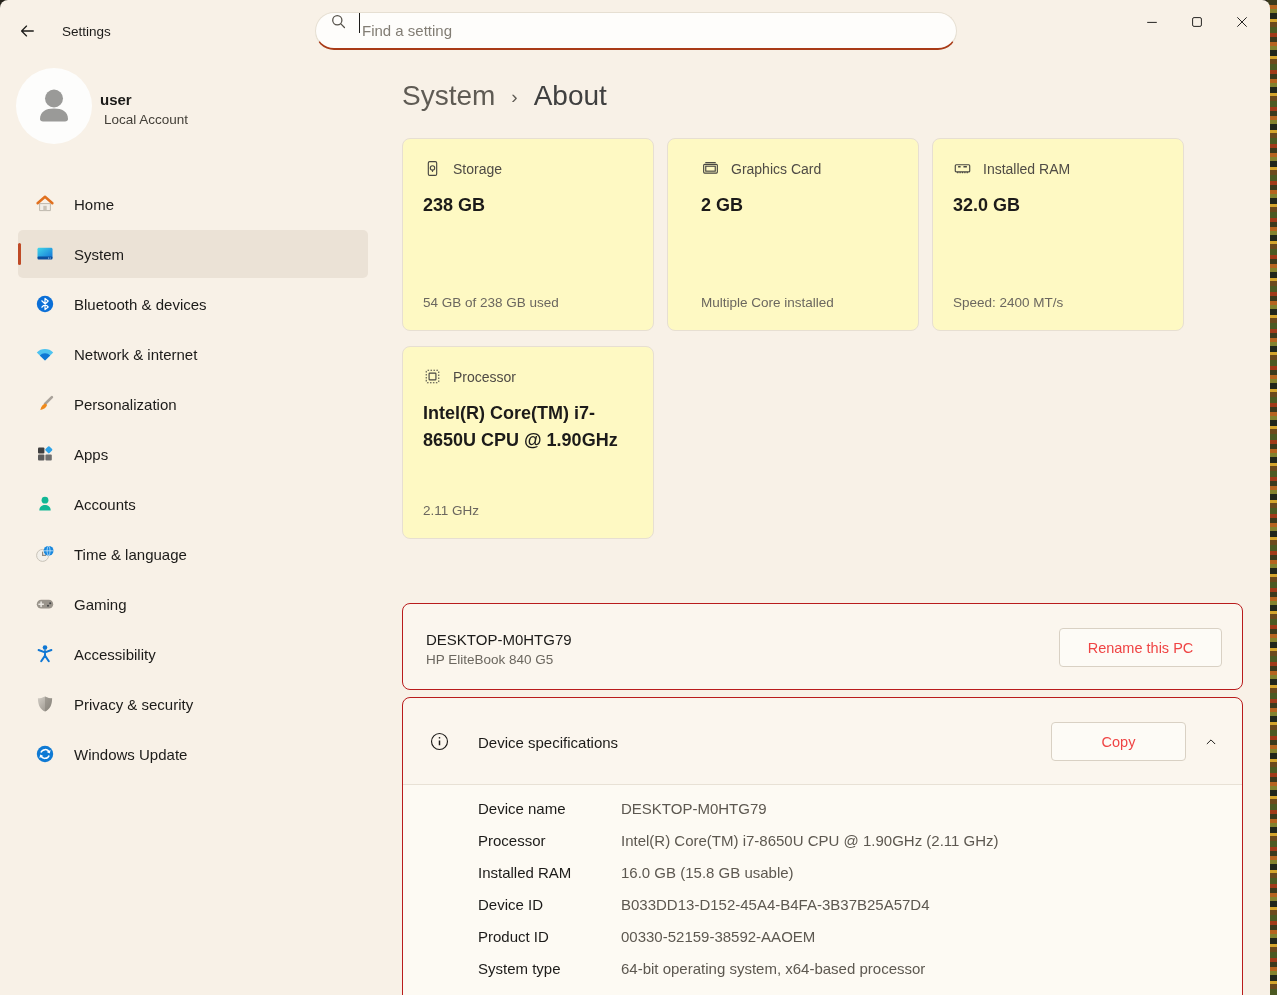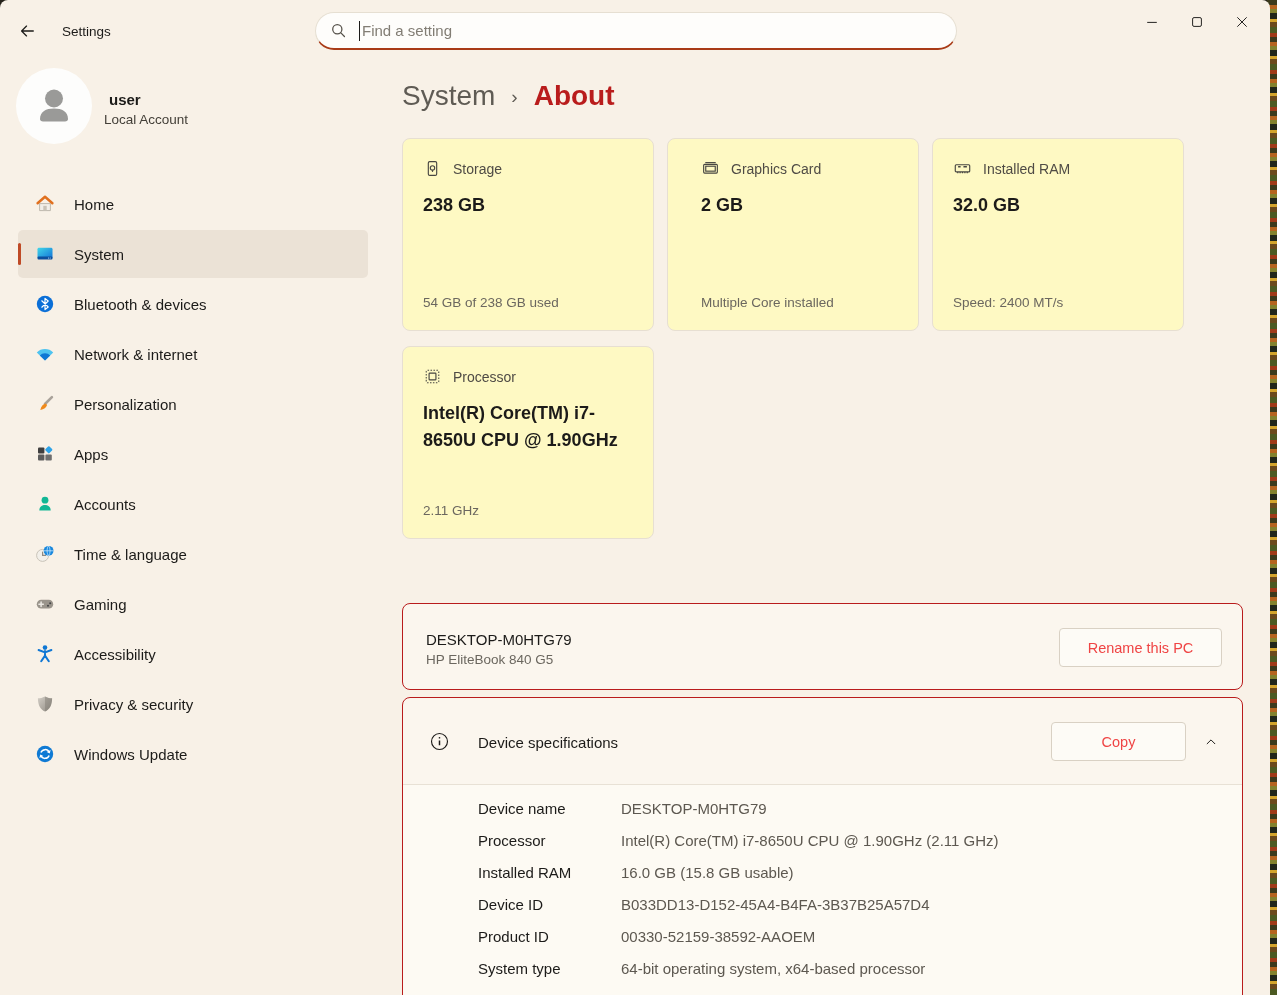--- a/index.html
+++ b/index.html
@@ -21,54 +21,54 @@
     background:#f8f1e7; border-radius:8px 8px 0 0; overflow:hidden;
   }
   
   .titlebar { position:absolute; left:0; top:0; width:100%; height:62px; }
   .back-btn { position:absolute; left:10px; top:16px; width:34px; height:30px;
     display:flex; align-items:center; justify-content:center; border-radius:5px; cursor:pointer; }
   .app-title { position:absolute; left:62px; top:24px; font-size:13.5px; color:#1c1b19;text-align:center; }
   .searchbox {
     position:absolute; left:315px; top:12px; width:642px; height:38px;
     background:#fefdfb; border:1px solid #e6dfd2; border-bottom:2px solid #a93b17;
-    border-radius:19px; display:flex; align-items:center; padding:0 14px;
+    border-radius:19px; display:flex; padding:0 14px;
   }
   .searchbox .mag { flex:0 0 auto; margin-right:12px; display:flex; }
   .caret { width:1px; height:20px; background:#1c1b19; margin-right:2px; }
   .searchbox input {
     flex:1; border:none; outline:none; background:transparent;
     font-family:inherit; font-size:15px; color:#1c1b19;
   }
   .searchbox input::placeholder { color:#827d74; }
   .win-controls { position:absolute; right:6px; top:0; height:44px; display:flex; }
   .win-btn { width:45px; height:44px; display:flex; align-items:center; justify-content:center; cursor:pointer; }
   
   .sidebar { position:absolute; left:0; top:62px; width:366px; bottom:0; }
   .avatar { position:absolute; left:16px; top:6px; width:76px; height:76px; border-radius:50%;
     background:#fdfdfc; display:flex; align-items:center; justify-content:center; }
-  .user-name { position:absolute; left:109px; top:29px; font-size:15px; font-weight:bold; }
+  .user-name { position:absolute; left:100px; top:29px; font-size:15px; font-weight:bold; }
   .user-sub  { position:absolute; left:104px; top:50px; font-size:13.5px; color:#444039; }
   .nav { position:absolute; left:4px; top:118px; width:100%; }
   .nav-item {
     position:relative; margin:0 2px 2px 14px; width:350px; height:48px;
     display:flex; align-items:center; border-radius:5px; cursor:pointer;
   }
   .nav-item.selected { background:#ebe2d6; }
   .nav-pill { position:absolute; left:0; top:13px; width:3px; height:22px;
     border-radius:2px; background:#bf4a26; }
   .nav-icon { position:absolute; left:17px; top:14px; width:20px; height:20px; display:flex; }
   .nav-label { position:absolute; left:56px; font-size:15px; color:#1c1b19; white-space:nowrap; }
   
   .main { position:absolute; left:366px; top:62px; width:904px; bottom:0; overflow:hidden; }
   .breadcrumb { position:absolute; left:36px; top:14px; height:40px;
     display:flex; align-items:center; font-size:28px; }
   .bc-parent { color:#5f5b54; cursor:pointer; }
   .bc-sep { color:#5f5b54; font-size:19px; margin:2px 16px 0 16px; }
-  .bc-current { color:#b91c1c; font-weight:700; }
+  .bc-current { color:#404040; font-weight:400; }
   .card {
     position:absolute; width:252px; height:193px;
     background:#fef9c3; border:1px solid #e7dfd2; border-radius:8px;
     padding:20px; display:flex; flex-direction:column; cursor:default;
   }
   .card-head { display:flex; align-items:center; gap:11px; margin-bottom:14px; }
   .card-label { font-size:14px; color:#4f4b45; }
   .card-value { font-size:18px; font-weight:600; color:#1c1b19; line-height:27px; }
   .card-caption { margin-top:auto; font-size:13.5px; color:#6b675f; }
   .panel {

